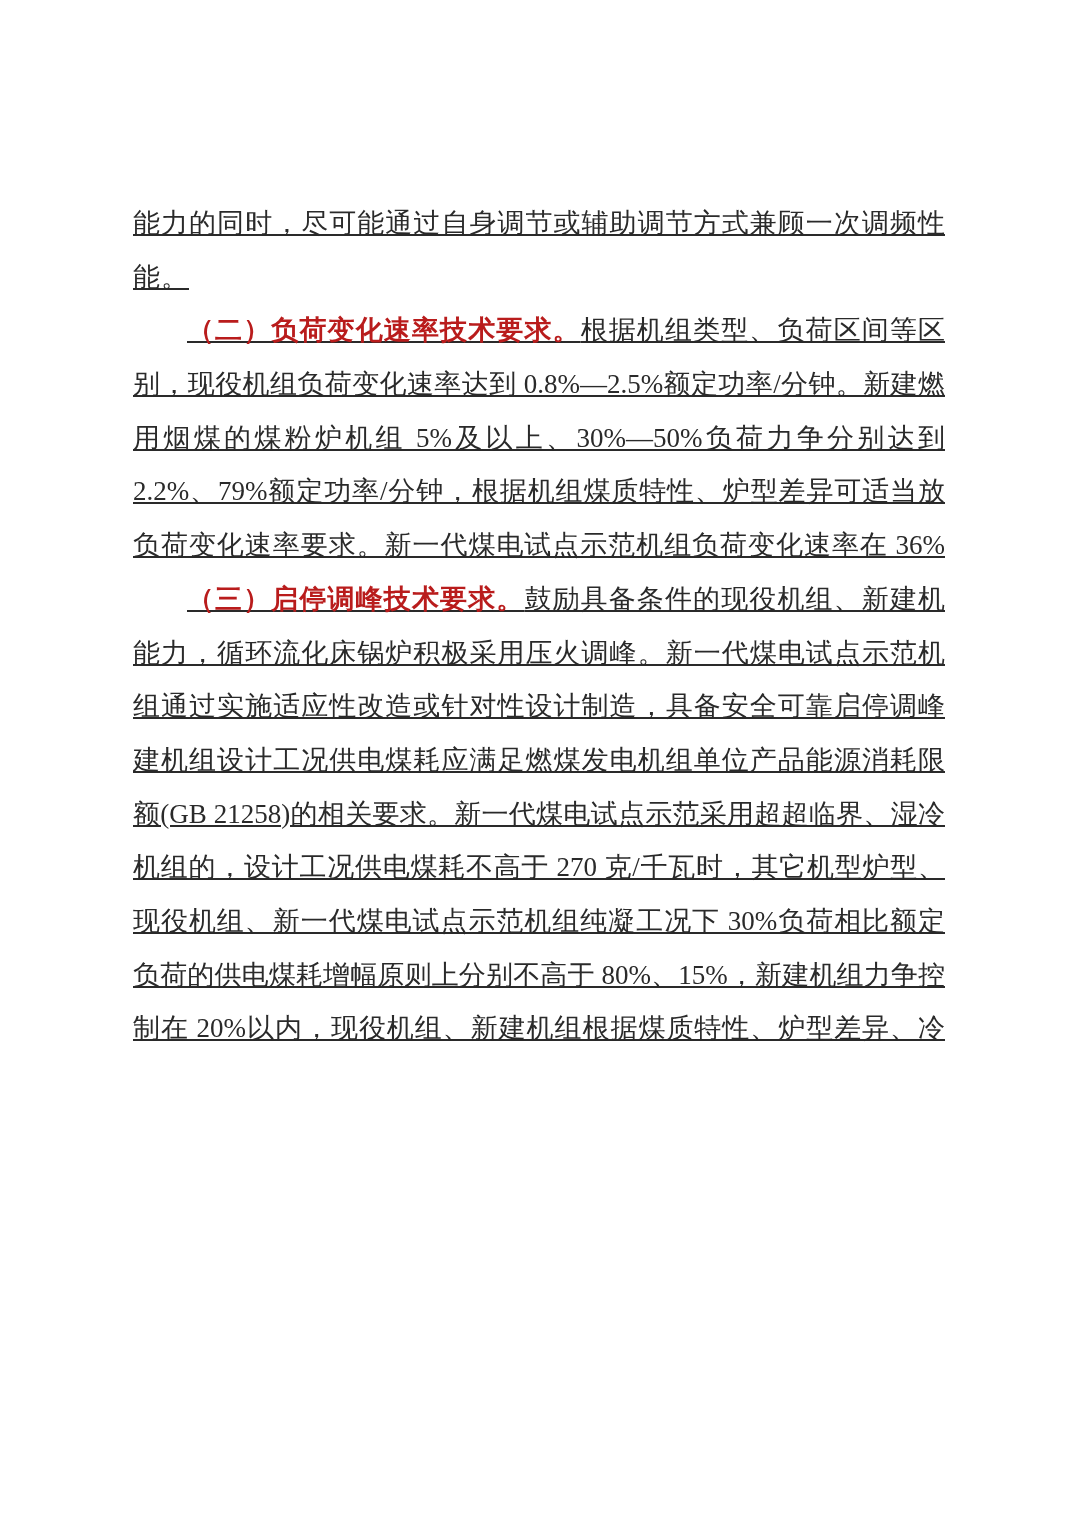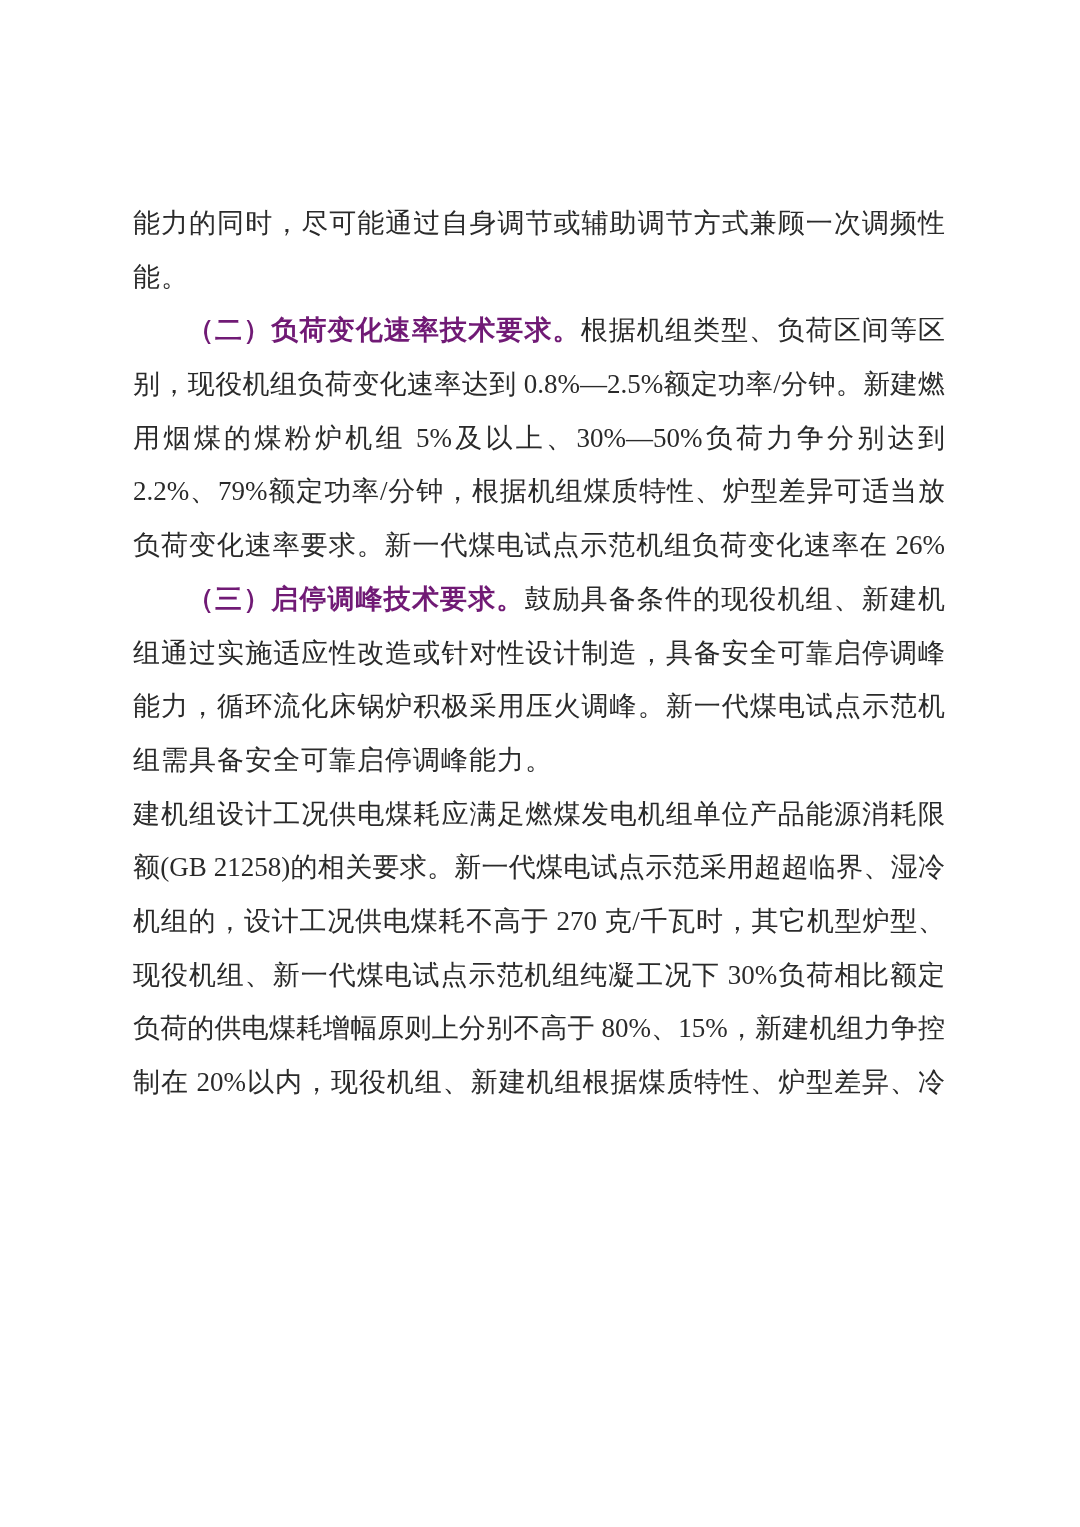--- a/index.html
+++ b/index.html
@@ -25,63 +25,63 @@
     position: absolute;
     left: 133px;
     top: 197px;
     width: 812px;
     color: #2a2a2a;
     font-size: 27px;
   }
   .para {
     margin: 0;
     padding: 0;
+    text-decoration: underline;
   }
   .line {
     height: 53.7px;
     line-height: 53.7px;
     text-align: justify;
     text-align-last: justify;
     overflow: hidden;
     white-space: normal;
   }
   .line.flush {
     text-align: left;
     text-align-last: left;
     letter-spacing: 1px;
   }
   .line.indent {
     text-indent: 54px;
   }
   .seg-bold {
     font-weight: 700;
-    color: #701a75;
+    color: #b91c1c;
   }
 </style>
 </head>
 <body>
 
 <div class="page">
   <div class="doc-body">
       <div class="para">
         <div class="line"><span class="seg-normal">能力的同时，尽可能通过自身调节或辅助调节方式兼顾一次调频性</span></div>
         <div class="line flush"><span class="seg-normal">能。</span></div>
       </div>
       <div class="para">
         <div class="line indent"><span class="seg-bold">（二）负荷变化速率技术要求。</span><span class="seg-normal">根据机组类型、负荷区间等区</span></div>
         <div class="line"><span class="seg-normal">别，现役机组负荷变化速率达到 0.8%—2.5%额定功率/分钟。新建燃</span></div>
         <div class="line"><span class="seg-normal">用烟煤的煤粉炉机组 5%及以上、30%—50%负荷力争分别达到</span></div>
         <div class="line"><span class="seg-normal">2.2%、79%额定功率/分钟，根据机组煤质特性、炉型差异可适当放宽</span></div>
-        <div class="line"><span class="seg-normal">负荷变化速率要求。新一代煤电试点示范机组负荷变化速率在 26%</span></div>
+        <div class="line"><span class="seg-normal">负荷变化速率要求。新一代煤电试点示范机组负荷变化速率在 36%</span></div>
       </div>
       <div class="para">
         <div class="line indent"><span class="seg-bold">（三）启停调峰技术要求。</span><span class="seg-normal">鼓励具备条件的现役机组、新建机</span></div>
+        <div class="line"><span class="seg-normal">能力，循环流化床锅炉积极采用压火调峰。新一代煤电试点示范机</span></div>
         <div class="line"><span class="seg-normal">组通过实施适应性改造或针对性设计制造，具备安全可靠启停调峰</span></div>
-        <div class="line"><span class="seg-normal">能力，循环流化床锅炉积极采用压火调峰。新一代煤电试点示范机</span></div>
-        <div class="line flush"><span class="seg-normal">组需具备安全可靠启停调峰能力。</span></div>
       </div>
       <div class="para">
         <div class="line"><span class="seg-normal">建机组设计工况供电煤耗应满足燃煤发电机组单位产品能源消耗限</span></div>
         <div class="line"><span class="seg-normal">额(GB 21258)的相关要求。新一代煤电试点示范采用超超临界、湿冷</span></div>
         <div class="line"><span class="seg-normal">机组的，设计工况供电煤耗不高于 270 克/千瓦时，其它机型炉型、</span></div>
         <div class="line"><span class="seg-normal">现役机组、新一代煤电试点示范机组纯凝工况下 30%负荷相比额定</span></div>
         <div class="line"><span class="seg-normal">负荷的供电煤耗增幅原则上分别不高于 80%、15%，新建机组力争控</span></div>
         <div class="line"><span class="seg-normal">制在 20%以内，现役机组、新建机组根据煤质特性、炉型差异、冷</span></div>
       </div>
     </div>

